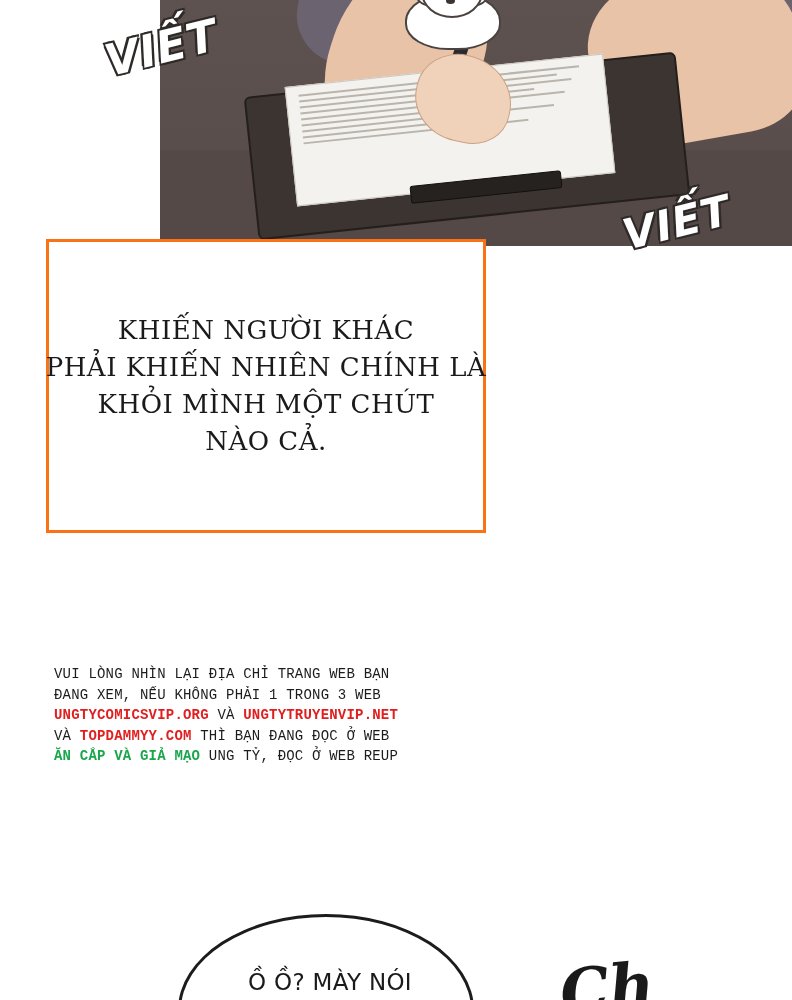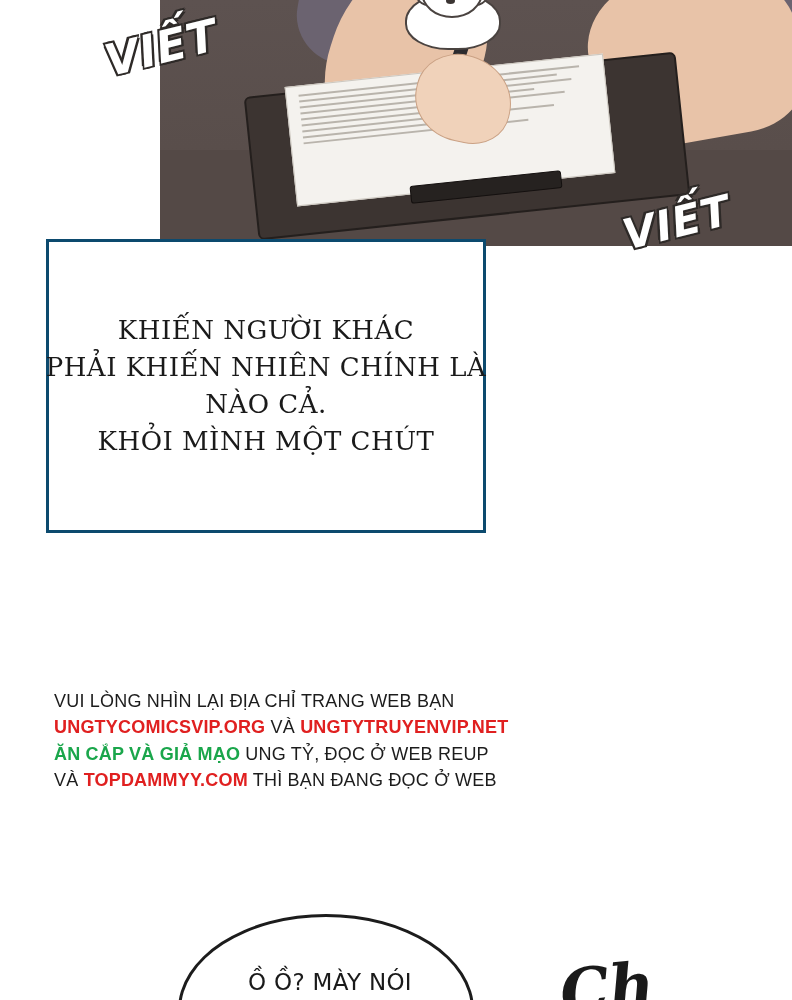--- a/index.html
+++ b/index.html
@@ -230,21 +230,21 @@
   }
 
   
   .dialogue-box {
     position: absolute;
     left: 46px;
     top: 239px;
     width: 440px;
     height: 294px;
     background: #ffffff;
-    border: 3px solid #0c4a6e;
+    border: 3px solid #f97316;
     box-sizing: border-box;
     display: flex;
     flex-direction: column;
     align-items: center;
     justify-content: center;
     padding: 10px 14px;
   }
   .dialogue-line {
     font-family: "DejaVu Serif", serif;
     font-size: 26px;
@@ -252,24 +252,24 @@
     color: #1a1a1a;
     text-align: center;
     letter-spacing: 0.5px;
     white-space: nowrap;
   }
 
   
   .notice {
     position: absolute;
     left: 54px;
-    top: 688px;
+    top: 664px;
     width: 700px;
-    font-family: Liberation Sans, sans-serif;
-    font-size: 18px;
+    font-family: Liberation Mono, monospace;
+    font-size: 14px;
     line-height: 1.47;
     color: #1c1c1c;
     letter-spacing: 0.2px;
   }
   .notice .red { color: #e02020; font-weight: bold; text-align: center; }
   .notice .green { color: #1aa64b; font-weight: bold; }
 
   
   .bottom-bubble {
     position: absolute;
@@ -346,33 +346,34 @@
     <div class="dog-nose"></div>
   </div>
 </div>
 
 <div class="sfx sfx-1">VIẾT</div>
 <div class="sfx sfx-2">VIẾT</div>
 
 <div class="dialogue-box">
   <div class="dialogue-line">KHIẾN NGƯỜI KHÁC</div>
   <div class="dialogue-line">PHẢI KHIẾN NHIÊN CHÍNH LÀ</div>
+  <div class="dialogue-line">KHỎI MÌNH MỘT CHÚT</div>
   <div class="dialogue-line">NÀO CẢ.</div>
-  <div class="dialogue-line">KHỎI MÌNH MỘT CHÚT</div>
 </div>
 
 <div class="notice">
   <div>VUI LÒNG NHÌN LẠI ĐỊA CHỈ TRANG WEB BẠN</div>
+  <div>ĐANG XEM, NẾU KHÔNG PHẢI 1 TRONG 3 WEB</div>
   <div>
     <span class="red">UNGTYCOMICSVIP.ORG</span><span> VÀ </span><span class="red">UNGTYTRUYENVIP.NET</span>
   </div>
   <div>
+    <span>VÀ </span><span class="red">TOPDAMMYY.COM</span><span> THÌ BẠN ĐANG ĐỌC Ở WEB</span>
+  </div>
+  <div>
     <span class="green">ĂN CẮP VÀ GIẢ MẠO</span><span> UNG TỶ, ĐỌC Ở WEB REUP</span>
-  </div>
-  <div>
-    <span>VÀ </span><span class="red">TOPDAMMYY.COM</span><span> THÌ BẠN ĐANG ĐỌC Ở WEB</span>
   </div>
 </div>
 
 <div class="bottom-bubble">
   <span class="bottom-bubble-text">Ồ Ồ? MÀY NÓI</span>
 </div>
 <div class="bottom-sfx">Ch</div>
 
 </body></html>

